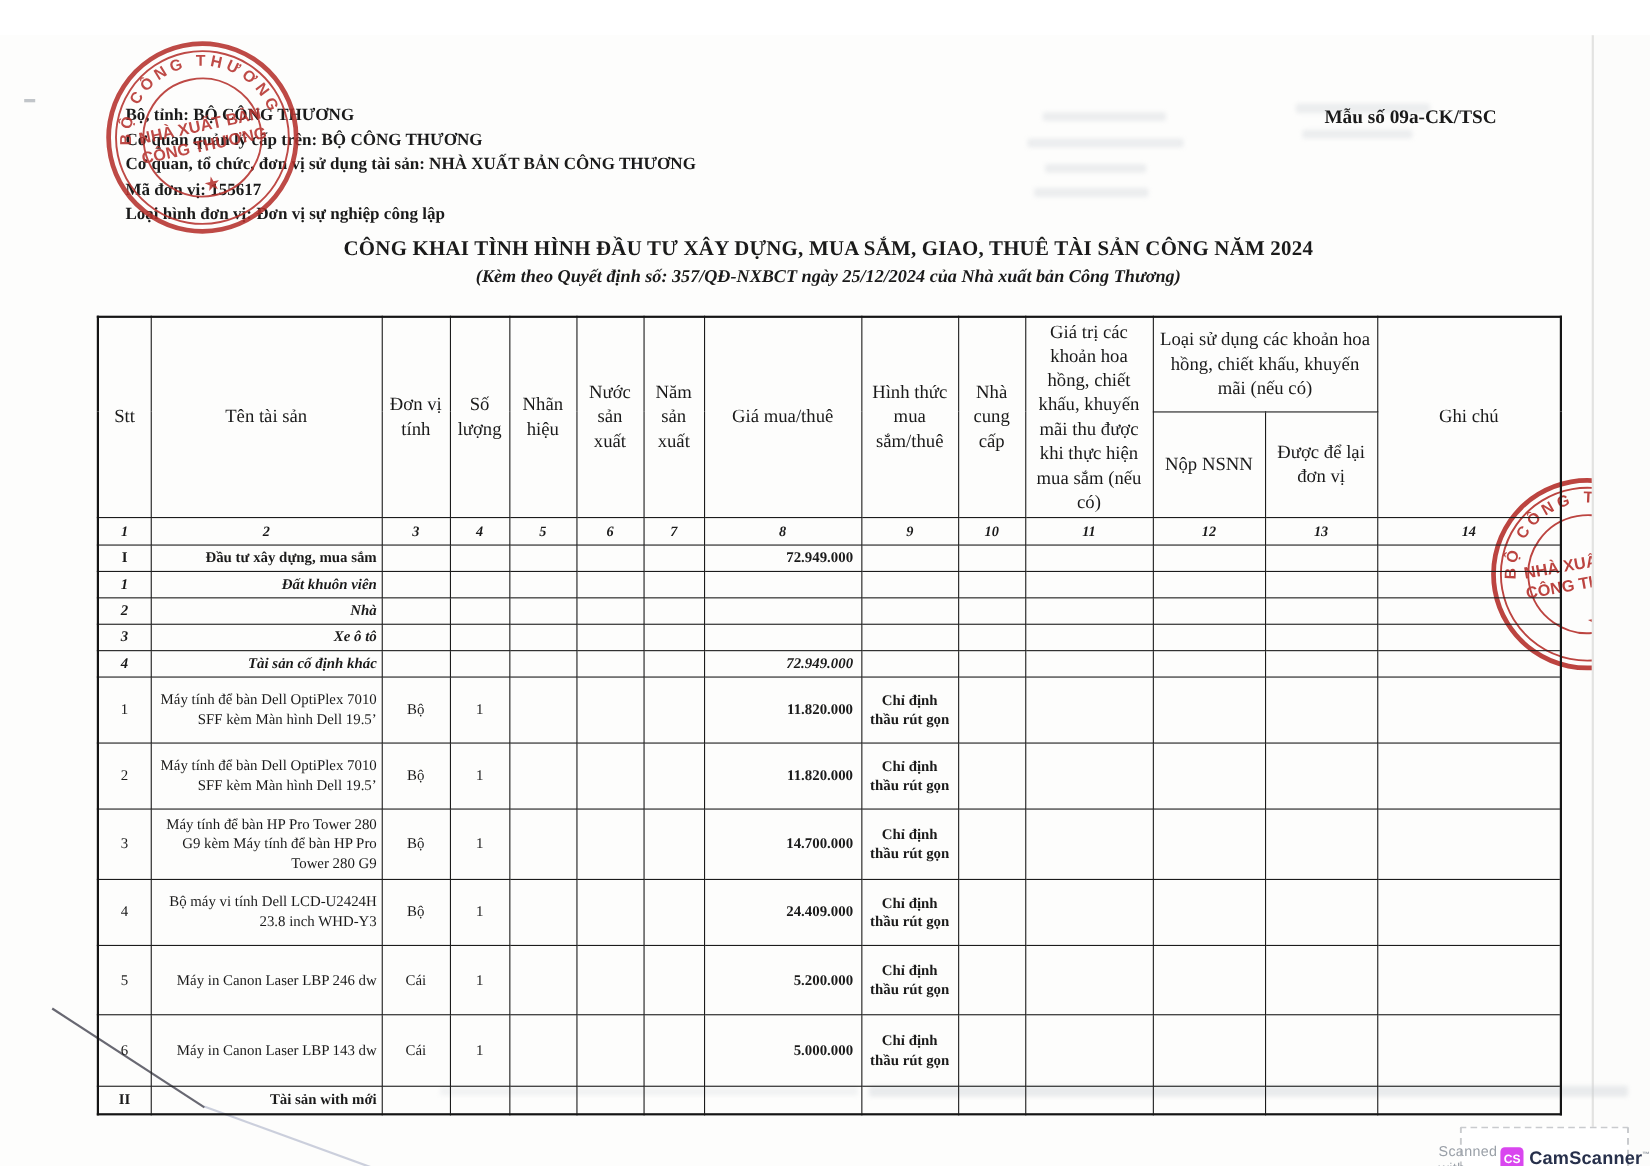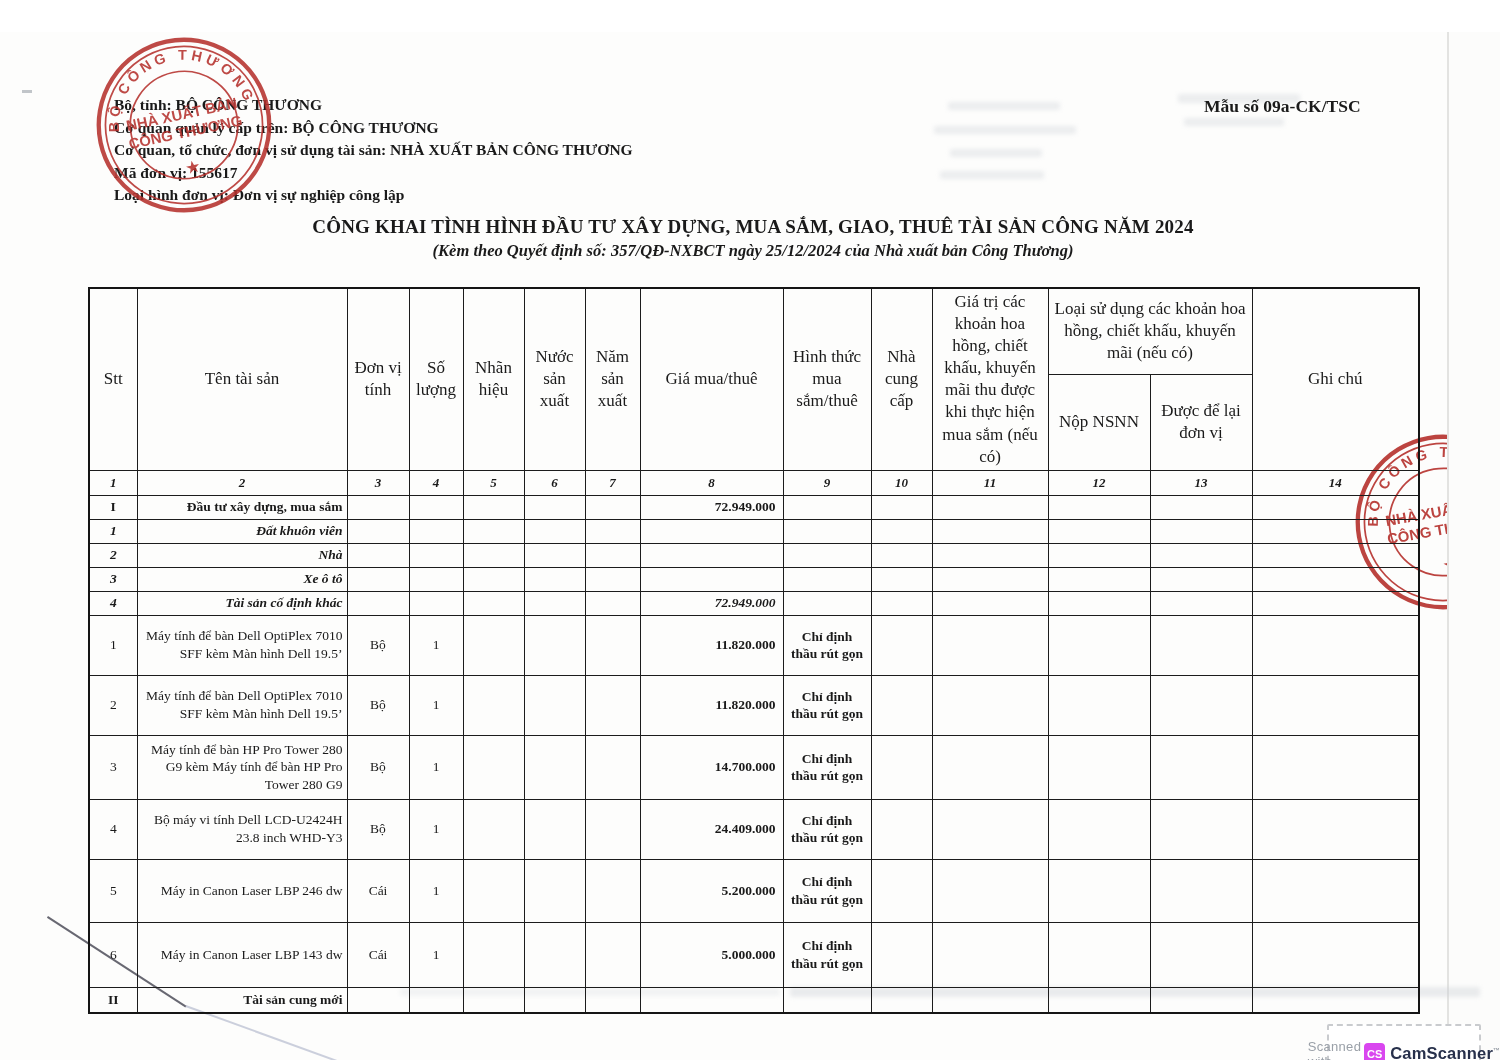--- a/index.html
+++ b/index.html
@@ -341,21 +341,21 @@
         <td class="r price">5.000.000</td>
         <td class="method">Chỉ định thầu rút gọn</td>
         <td></td>
           <td></td>
           <td></td>
           <td></td>
           <td></td>
       </tr>
       <tr class="sec" style="height:26px;padding-left:12px;">
         <td class="c">II</td>
-        <td class="name">Tài sản cung mới</td>
+        <td class="name">Tài sản with mới</td>
         <td></td>
           <td></td>
           <td></td>
           <td></td>
           <td></td>
           <td></td>
           <td></td>
           <td></td>
           <td></td>
           <td></td>

